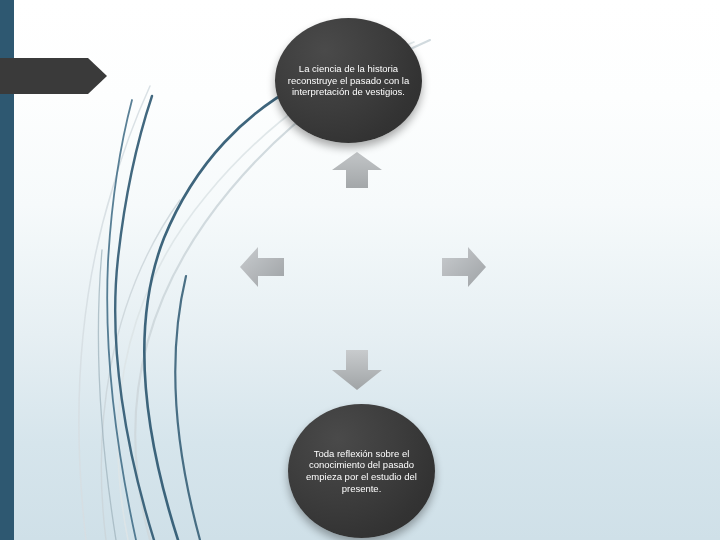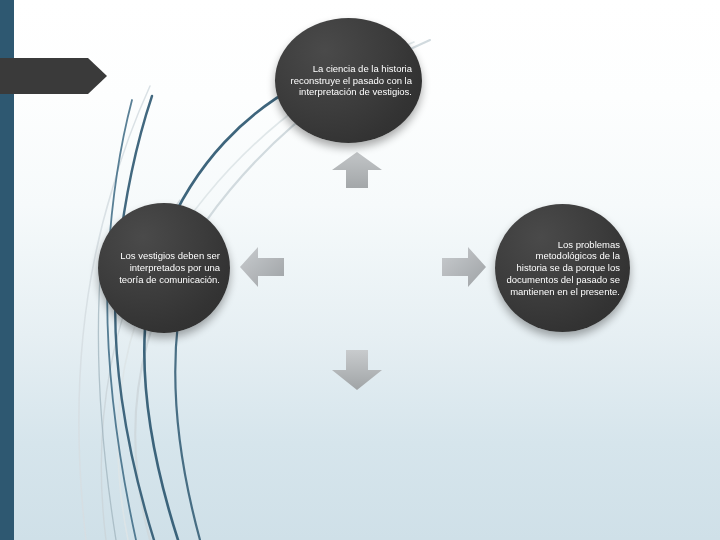--- a/index.html
+++ b/index.html
@@ -55,21 +55,20 @@
     text-align: center;
     color: #ffffff;
     background: radial-gradient(circle at 34% 26%, #4a4a4a 0%, #3c3c3c 46%, #333333 72%, #2d2d2d 100%);
     box-shadow: 0 5px 9px rgba(0,0,0,0.33);
     box-sizing: border-box;
   }
   .node span {
     display: block;
     line-height: 1.23;
     padding: 0 10px;
-    text-align: right;
   }
 
   #node-top      { left: 275px; top: 18px;  width: 147px; height: 125px; }
   #node-top span { font-size: 9.5px; }
 
   #node-left      { left: 98px;  top: 203px; width: 132px; height: 130px; }
   #node-left span { font-size: 9.5px; }
 
   #node-center      { left: 291px; top: 196px; width: 146px; height: 144px; }
   #node-center span { font-size: 13px; }
@@ -151,23 +150,20 @@
         <stop offset="100%" stop-color="#9ea2a5"></stop>
       </linearGradient>
     </defs>
     <polygon points="46,24 28,4 28,15 2,15 2,33 28,33 28,44" fill="url(#gRight)"></polygon>
   </svg>
 
   <div class="node" id="node-top">
     <span>La ciencia de la historia reconstruye el pasado con la interpretación de vestigios.</span>
   </div>
 
-  <div class="node" id="node-left">
-    <span>Los vestigios deben ser interpretados por una teoría de comunicación.</span>
-  </div>
 
 
-  <div class="node" id="node-right">
-    <span>Los problemas metodológicos de la historia se da porque los documentos del pasado se mantienen en el presente.</span>
+
+  <div class="node" id="node-bottom">
+    <span>Toda reflexión sobre el conocimiento del pasado empieza por el estudio del presente.</span>
   </div>
-
 
 </div>
 
 </body></html>

